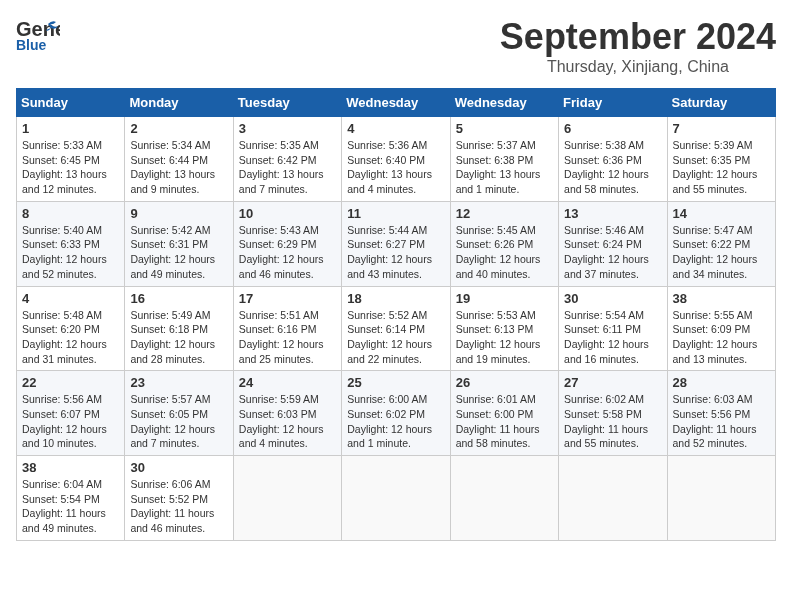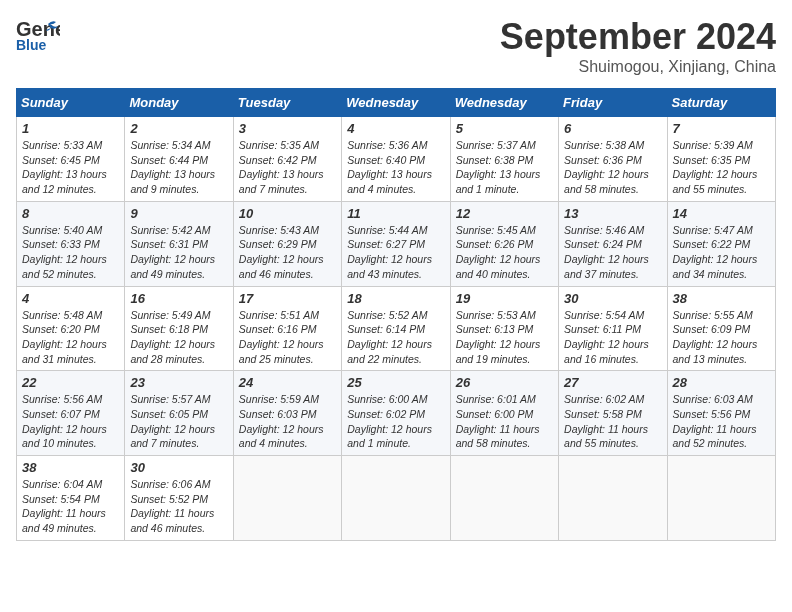--- a/index.html
+++ b/index.html
@@ -20,36 +20,35 @@
       display: flex;
       flex-direction: column;
       align-items: flex-start;
     }
     .logo-row {
       display: flex;
       align-items: center;
       gap: 4px;
     }
     .title-area {
-      text-align: right;
+      text-align: center;
     }
     .month-year {
       font-size: 36px;
       font-weight: bold;
       color: #333;
     }
     .location {
       font-size: 16px;
       color: #555;
     }
     .calendar {
       width: 100%;
       border-collapse: collapse;
       font-size: 11px;
-      font-style: italic;
     }
     .calendar th {
       background: #1a5fa8;
       color: #fff;
       padding: 6px 4px;
       text-align: left;
       font-size: 13px;
       border: 1px solid #1a5fa8;
     }
     .calendar td {
@@ -89,21 +88,21 @@
         <text x="0" y="20" font-size="20" font-weight="bold" fill="#333">General</text>
         <text x="0" y="34" font-size="14" font-weight="bold" fill="#1a5fa8">Blue</text>
 
         <path d="M32 8 Q36 4 40 6 Q37 9 34 8 Q38 12 42 10 Q40 14 35 12 Z" fill="#1a5fa8"></path>
         <path d="M35 12 Q32 16 30 14 Z" fill="#1a5fa8"></path>
       </svg>
     </div>
   </div>
   <div class="title-area">
     <div class="month-year">September 2024</div>
-    <div class="location">Shuimogou, Xinjiang, China</div>
+    <div class="location">Thursday, Xinjiang, China</div>
   </div>
 </div>
 
 <table class="calendar">
   <thead>
     <tr id="header-row">
         <th>Sunday</th>
         <th>Monday</th>
         <th>Tuesday</th>
         <th>Wednesday</th>

